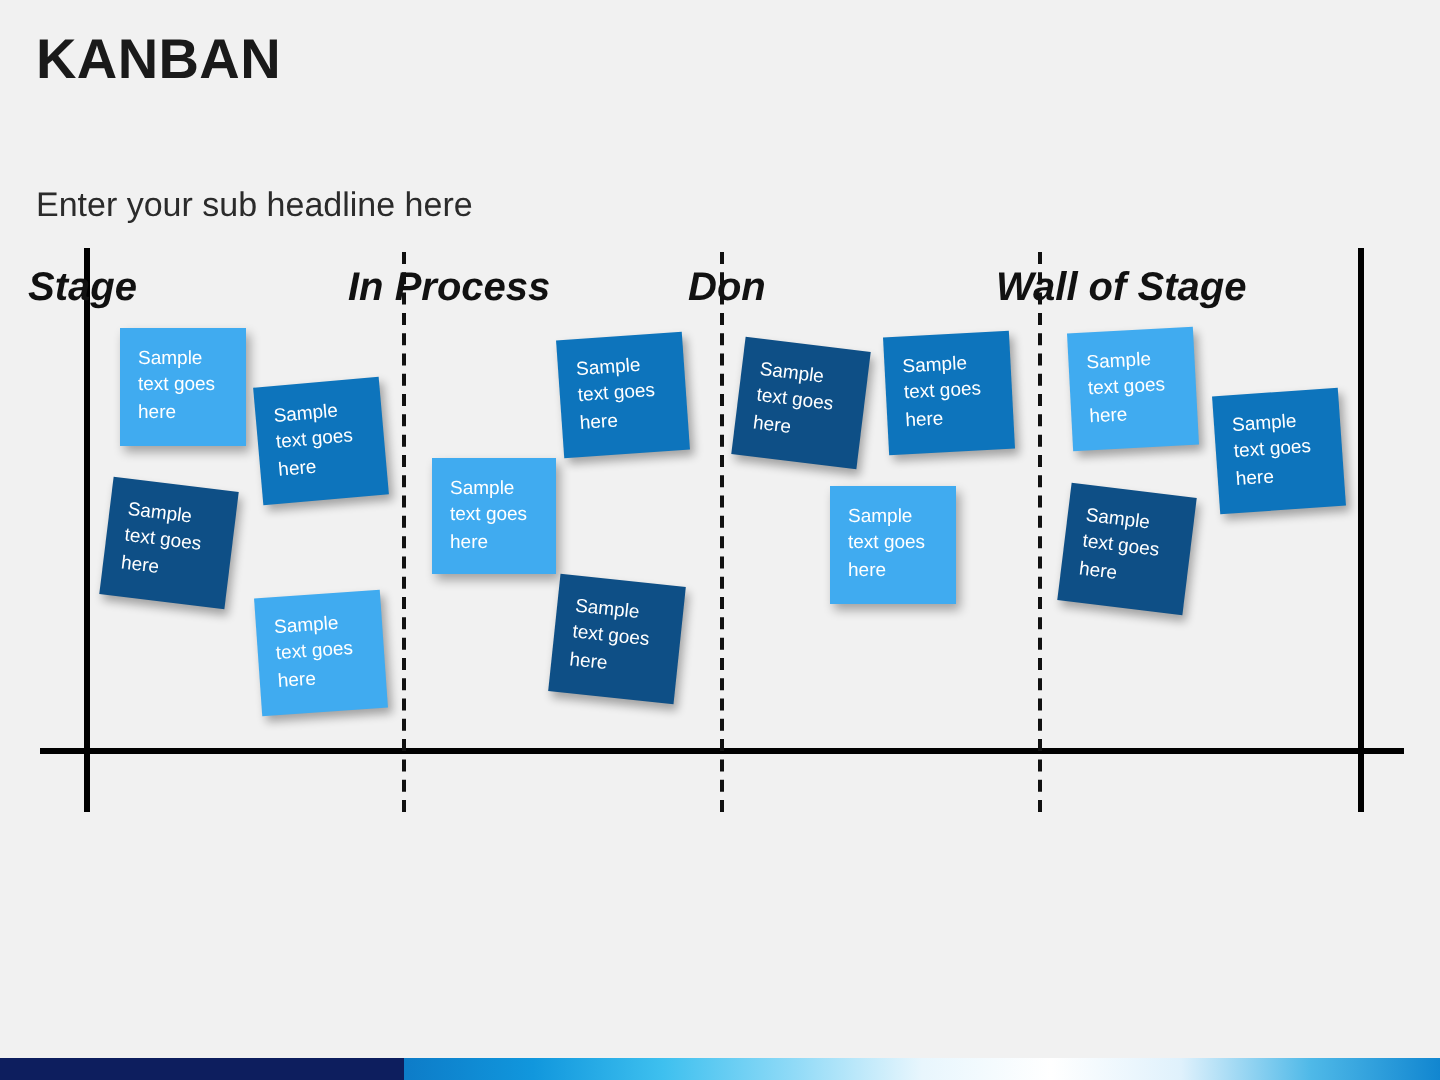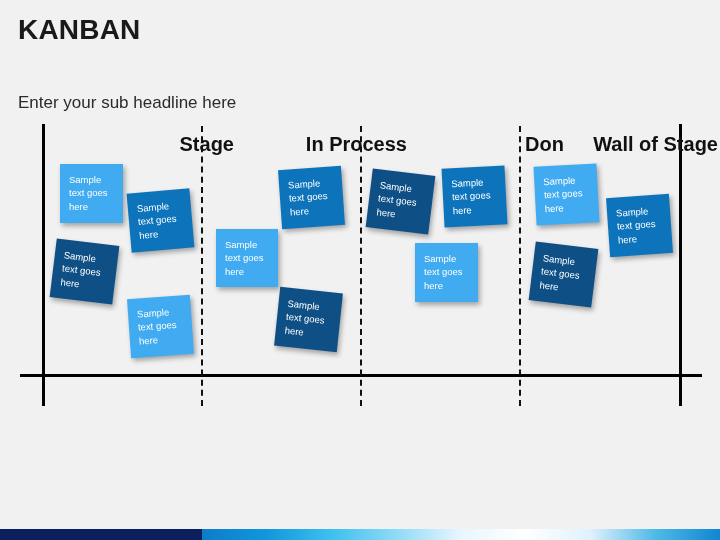--- a/index.html
+++ b/index.html
@@ -76,23 +76,24 @@
     border-left: 2px dashed #111111;
   }
 
   
   .col-header {
     position: absolute;
     top: 133px;
     font-size: 20px;
     font-weight: bold;
     color: #111111;
-    text-align: right;
+    text-align: left;
     white-space: nowrap;
     line-height: 1.15;
+    font-style: italic;
   }
 
   
   .note {
     position: absolute;
     box-sizing: border-box;
     padding: 9px 8px 6px 9px;
     color: #ffffff;
     font-size: 9.5px;
     line-height: 1.42;
@@ -135,21 +136,21 @@
   <div id="title">KANBAN</div>
   <div id="subtitle">Enter your sub headline here</div>
 
   <div class="axis-v-left"></div>
   <div class="axis-v-right"></div>
   <div class="axis-h"></div>
 
   <div id="dynamic-layer">
       <div class="col-header" style="left: 14px; width: 220px;">Stage</div>
       <div class="divider" style="left: 201px;"></div>
-      <div class="col-header" style="left: 187px; width: 220px;">In Process</div>
+      <div class="col-header" style="left: 174px; width: 220px;">In Process</div>
       <div class="divider" style="left: 360px;"></div>
       <div class="col-header" style="left: 344px; width: 220px;">Don</div>
       <div class="divider" style="left: 519px;"></div>
       <div class="col-header" style="left: 498px; width: 220px;">Wall of Stage</div>
       <div class="note" style="left: 60px; top: 164px; width: 63px; height: 59px; background: rgb(64, 171, 240); transform: rotate(0deg);">
         <span class="note-text">Sample
 text goes
 here</span>
       </div>
       <div class="note" style="left: 129px; top: 191px; width: 63px; height: 59px; background: rgb(13, 116, 188); transform: rotate(-5deg);">

